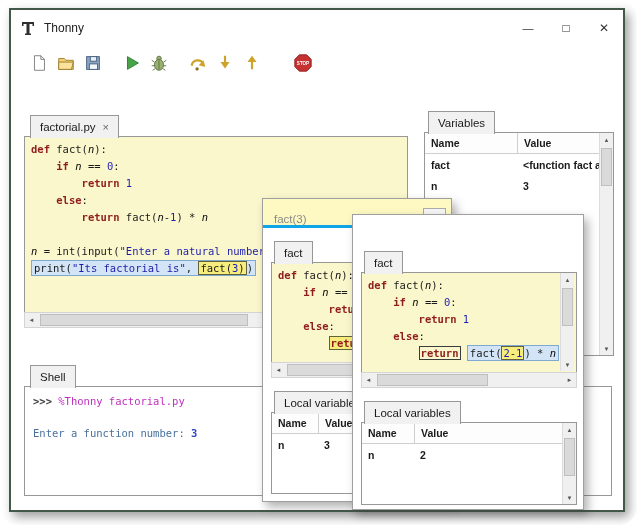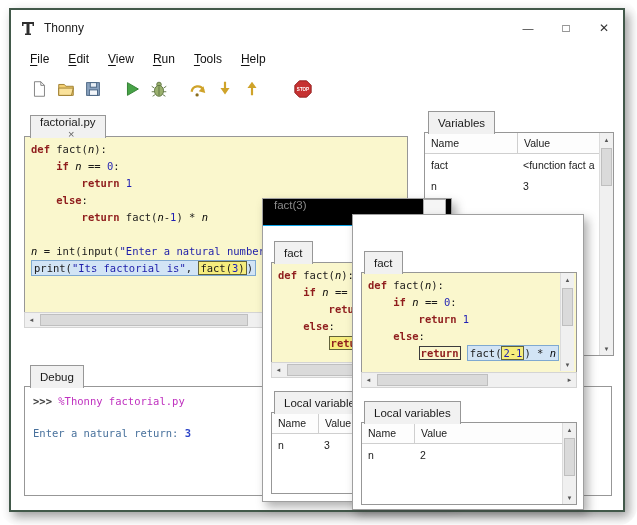--- a/index.html
+++ b/index.html
@@ -24,21 +24,21 @@
 
   .toolbar{height:34px;display:flex;align-items:center;padding-left:16px;background:#fff;}
   .tb-btn{width:24px;height:24px;display:flex;align-items:center;justify-content:center;margin-right:3px;}
   .tb-gap{width:12px;}
 
   
   .tab{position:absolute;height:22px;background:#f1f1f1;border:1px solid #979797;border-bottom:none;
        display:flex;align-items:center;padding:0 9px;font-size:11.5px;z-index:2;color:#1a1a1a;}
   .tab-close{margin-left:7px;color:#666;font-size:11px;}
 
-  .editor-tab{left:19px;top:105px;flex-direction:column;}
+  .editor-tab{left:19px;top:105px;}
   .editor-box{position:absolute;left:13px;top:126px;width:382px;height:176px;background:#faf7cd;
               border:1px solid #979797;overflow:hidden;}
   .code{font-family:"DejaVu Sans Mono","Liberation Mono",monospace;font-size:10.5px;line-height:17px;
         padding:4px 0 0 6px;white-space:pre;}
   .code-line{white-space:pre;}
 
   .editor-hscroll{left:13px;top:302px;width:382px;}
 
   .shell-tab{left:19px;top:355px;}
   .shell-box{position:absolute;left:13px;top:376px;width:586px;height:108px;background:#fff;
@@ -46,21 +46,21 @@
   .shell-code{font-size:10.5px;line-height:16px;padding:6px 0 0 8px;}
 
   .vars-tab{left:417px;top:101px;}
   .vars-box{position:absolute;left:413px;top:122px;width:188px;height:222px;background:#fff;
             border:1px solid #979797;overflow:hidden;}
   .vars-box .tv{position:absolute;left:0;top:0;right:13px;bottom:0;overflow:hidden;}
   .vars-box .vscroll{position:absolute;right:0;top:0;bottom:0;}
   .vars-box .tv-cell:first-child{flex:0 0 86px;}
 
   
-  .tv-row{display:flex;height:21px;align-items:center;}
+  .tv-row{display:flex;height:21px;align-items:center;font-weight:bold;}
   .tv-head{height:20px;border-bottom:1px solid #cfcfcf;background:#fdfdfd;}
   .tv-cell{flex:1 1 auto;overflow:hidden;white-space:nowrap;padding-left:6px;font-size:10.5px;color:#1a1a1a;}
   .tv-hcell{height:100%;display:flex;align-items:center;border-right:1px solid #cfcfcf;}
 
   
   .vscroll{width:13px;display:flex;flex-direction:column;background:#f0f0f0;border-left:1px solid #dcdcdc;}
   .hscroll{position:absolute;height:14px;display:flex;background:#f0f0f0;border:1px solid #d4d4d4;}
   .sarrow{flex:0 0 13px;display:flex;align-items:center;justify-content:center;font-size:6px;color:#555;background:#f0f0f0;}
   .vtrack{flex:1 1 auto;position:relative;}
   .vthumb{position:absolute;left:1px;right:1px;top:2px;height:36px;background:#dadada;border:1px solid #bfbfbf;}
@@ -75,21 +75,21 @@
   .tok-stmt{background:#d2e4f5;border:1px solid #7fa9d0;padding:1px 2px;}
   .tok-eval{background:#f6ed7d;border:1px solid #62623a;padding:0 1px;}
   .tok-retbox{border:1px solid #3c3c3c;padding:0 1px;}
   .tok-prompt{color:#444;font-weight:bold;}
   .tok-magic{color:#bf30bf;}
   .tok-stdout{color:#48719c;}
   .tok-stdin{color:#2e46c8;font-weight:bold;}
 
   
   .popup{position:absolute;background:#fff;border:1px solid #9f9f9f;box-shadow:4px 5px 9px rgba(60,60,60,.4);}
-  .popup-titlebar{height:26px;background:#000000;display:flex;align-items:flex-start;border-bottom:1px solid #0ea5e9;}
+  .popup-titlebar{height:26px;background:#fef9c3;display:flex;align-items:flex-end;border-bottom:3px solid #0ea5e9;}
   .popup-title{margin-left:11px;font-size:11.5px;color:#8a8a8a;}
   .popup-btn{margin-left:auto;margin-right:5px;width:21px;height:15px;background:#f5f5f5;border:1px solid #ababab;}
   .p-code{position:absolute;background:#faf7cd;border:1px solid #979797;overflow:hidden;}
   .p-lbox{position:absolute;background:#fff;border:1px solid #979797;overflow:hidden;}
   .p-lbox .tv{position:absolute;left:0;top:0;right:13px;bottom:0;overflow:hidden;}
   .p-lbox .vscroll{position:absolute;right:0;top:0;bottom:0;}
 
   .popup-fact3{left:262px;top:198px;width:188px;height:302px;z-index:20;}
   .popup-fact3 .p-tab{left:11px;top:42px;}
   .popup-fact3 .p-code{left:8px;top:63px;width:172px;height:100px;}
@@ -128,28 +128,20 @@
           </div>
         <div class="win-btn">
             <span class="glyph-max">□</span>
           </div>
         <div class="win-btn">
             <span class="glyph-close">✕</span>
           </div>
       </div>
     </div>
 
-    <div class="menubar">
-        <div class="menu-item"><u>F</u>ile</div>
-        <div class="menu-item"><u>E</u>dit</div>
-        <div class="menu-item"><u>V</u>iew</div>
-        <div class="menu-item"><u>R</u>un</div>
-        <div class="menu-item"><u>T</u>ools</div>
-        <div class="menu-item"><u>H</u>elp</div>
-      </div>
 
     <div class="toolbar">
       <span class="tb-btn">
         <svg width="20" height="20" viewBox="0 0 22 22">
             <path d="M6 3h7l4 4v12H6z" fill="#ffffff" stroke="#7a7a7a"></path>
             <path d="M13 3v4h4" fill="none" stroke="#7a7a7a"></path>
           </svg>
       </span>
       <span class="tb-btn">
         <svg width="20" height="20" viewBox="0 0 22 22">
@@ -217,24 +209,24 @@
     </div>
     <div class="hscroll editor-hscroll">
       <span class="sarrow">◄</span>
       <span class="htrack">
           <span class="hthumb"></span>
         </span>
       <span class="sarrow">►</span>
     </div>
 
     <div class="tab shell-tab">
-      <span>Debug</span>
+      <span>Shell</span>
     </div>
     <div class="shell-box">
-      <div class="code shell-code"><div class="code-line"><span class="tok-prompt">&gt;&gt;&gt; </span><span class="tok-magic">%Thonny factorial.py</span></div><div class="code-line">&nbsp;</div><div class="code-line"><span class="tok-stdout">Enter a natural return: </span><span class="tok-stdin">3</span></div></div>
+      <div class="code shell-code"><div class="code-line"><span class="tok-prompt">&gt;&gt;&gt; </span><span class="tok-magic">%Thonny factorial.py</span></div><div class="code-line">&nbsp;</div><div class="code-line"><span class="tok-stdout">Enter a function number: </span><span class="tok-stdin">3</span></div></div>
     </div>
 
     <div class="tab vars-tab">
       <span>Variables</span>
     </div>
     <div class="vars-box">
       <div class="tv">
           <div class="tv-row tv-head">
             <div class="tv-cell tv-hcell">Name</div>
             <div class="tv-cell tv-hcell">Value</div>

